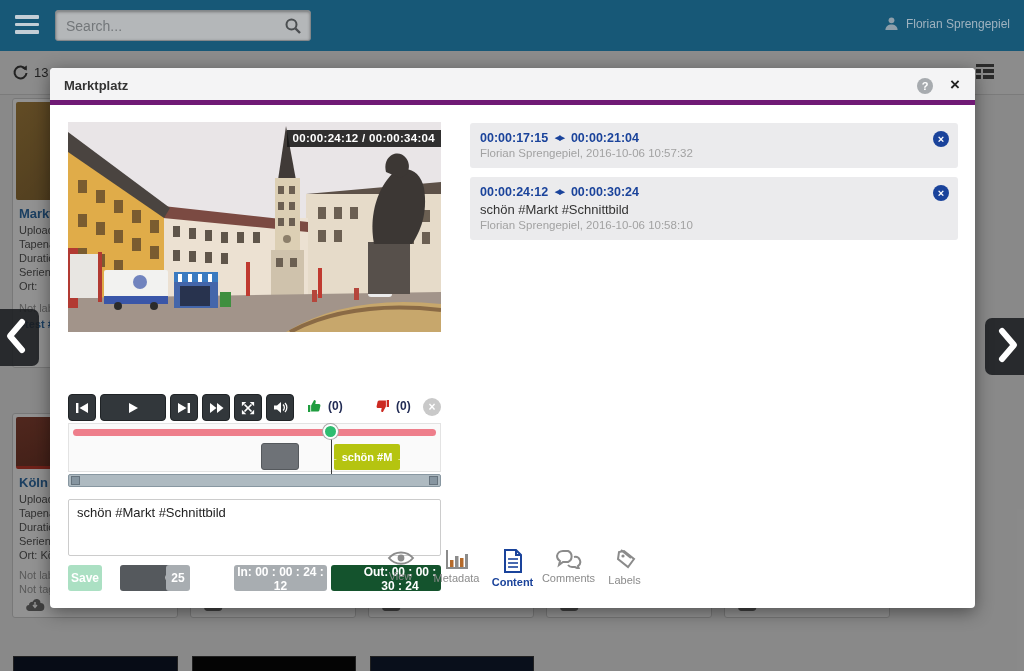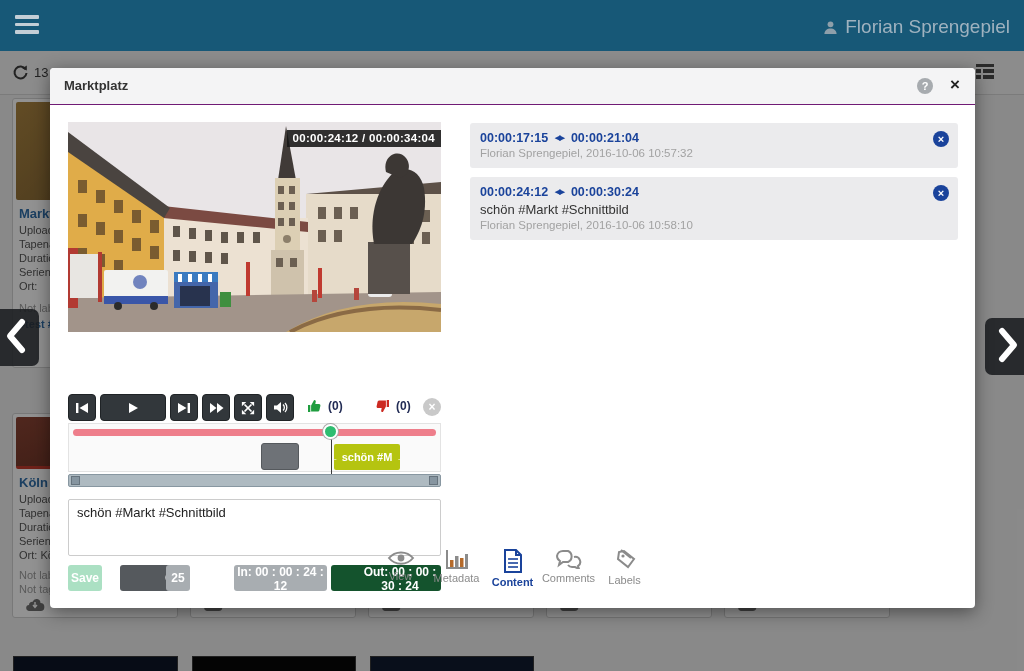--- a/index.html
+++ b/index.html
@@ -8,21 +8,21 @@
   #app { position:relative; width:1024px; height:671px; overflow:hidden; }
 
   
   .navbar { position:absolute; top:0; left:0; width:1024px; height:51px; background:#175877; z-index:8; }
   .hamburger { position:absolute; left:15px; top:15px; width:24px; height:20px; cursor:pointer; }
   .hamburger span { display:block; width:24px; height:3.5px; background:#c3ced6; margin-bottom:4px; border-radius:1px; }
   .searchbox { position:absolute; left:55px; top:10px; width:256px; height:31px; background:#b4b7b9; border:1px solid #83878a; border-radius:3px; box-shadow:inset 0 1px 3px rgba(0,0,0,.35); }
   .searchbox input { position:absolute; left:10px; top:0; width:210px; height:29px; background:transparent; border:none; outline:none; font-size:14px; color:#4a4e50; font-family:"Liberation Sans",sans-serif; }
   .searchbox input::placeholder { color:#73777a; }
   .search-ic { position:absolute; right:8px; top:6px; }
-  .userbox { position:absolute; right:14px; top:16px; color:#9fb2bf; font-size:19px; display:flex; align-items:center; gap:7px; cursor:pointer; }
+  .userbox { position:absolute; right:14px; top:16px; color:#9fb2bf; font-size:12px; display:flex; align-items:center; gap:7px; cursor:pointer; }
 
   
   .toolbar { position:absolute; top:51px; left:0; width:1024px; height:44px; background:#f1f1f1; border-bottom:1px solid #d5d5d5; z-index:1; }
   .toolbar .count { position:absolute; left:34px; top:14px; font-size:13px; color:#3c3c3c; }
   .refresh-ic { position:absolute; left:12px; top:13px; }
   .grid-ic { position:absolute; right:30px; top:13px; }
 
   
   .bg { position:absolute; top:95px; left:0; width:1024px; height:576px; z-index:1; }
   .card { position:absolute; width:166px; background:#fcfcfc; border:1px solid #cfcfcf; border-radius:3px; padding:3px; }
@@ -37,21 +37,21 @@
   
   .overlay { position:absolute; top:51px; left:0; width:1024px; height:620px; background:rgba(0,0,0,0.42); z-index:5; }
 
   
   .nav-arrow { position:absolute; width:48px; height:57px; background:rgba(26,29,32,0.88); border:none; border-radius:7px; z-index:6; cursor:pointer; }
   .nav-arrow.left { left:-9px; top:309px; }
   .nav-arrow.right { right:-9px; top:318px; }
 
   
   .modal { position:absolute; left:50px; top:68px; width:925px; height:540px; background:#fff; border-radius:4px; box-shadow:0 4px 18px rgba(0,0,0,.45); z-index:10; }
-  .modal-header { position:relative; height:37px; background:#f4f4f5; border-bottom:1px solid #701a75; border-radius:4px 4px 0 0; }
+  .modal-header { position:relative; height:37px; background:#f4f4f5; border-bottom:5px solid #701a75; border-radius:4px 4px 0 0; }
   .modal-title { position:absolute; left:14px; top:10px; font-size:13px; font-weight:bold; color:#333; }
   .help-ic { position:absolute; right:42px; top:10px; width:16px; height:16px; border-radius:50%; background:#a7abaf; color:#fff; font-size:11px; font-weight:bold; text-align:center; line-height:16px; cursor:pointer; }
   .close-ic { position:absolute; right:15px; top:7px; font-size:17px; font-weight:bold; color:#222; cursor:pointer; }
 
   
   .player-col { position:absolute; left:18px; top:54px; width:373px; }
   .video { position:relative; width:373px; height:210px; background:#e9e5e7; overflow:hidden; cursor:pointer; }
   .timecode { position:absolute; right:0; top:8px; height:17px; background:rgba(22,22,22,.88); color:#fff; font-size:11.5px; font-weight:bold; line-height:17px; padding:0 6px; letter-spacing:.3px; }
   .controls { position:absolute; top:272px; left:0; width:373px; height:27px; }
   .pbtn { position:absolute; top:0; height:27px; background:#32373b; border:1px solid #1f2326; border-radius:4px; cursor:pointer; display:flex; align-items:center; justify-content:center; }
@@ -98,20 +98,27 @@
 <body>
 
 <div id="app">
 
   <header class="navbar">
     <div class="hamburger">
         <span></span>
         <span></span>
         <span></span>
       </div>
+    <div class="searchbox">
+      <input type="text" placeholder="Search..." style="">
+      <svg class="search-ic" width="18" height="18" viewBox="0 0 18 18">
+          <circle cx="7.5" cy="7.5" r="5" fill="none" stroke="#4a4e50" stroke-width="2"></circle>
+          <line x1="11.5" y1="11.5" x2="16" y2="16" stroke="#4a4e50" stroke-width="2.4"></line>
+        </svg>
+    </div>
     <div class="userbox">
       <svg width="15" height="15" viewBox="0 0 16 16">
           <circle cx="8" cy="4.6" r="3.1" fill="#8e9faa"></circle>
           <path d="M1.5 15c0-4 3-6 6.5-6s6.5 2 6.5 6z" fill="#8e9faa"></path>
         </svg>
       <span>Florian Sprengepiel</span>
     </div>
   </header>
 
   <div class="toolbar">

